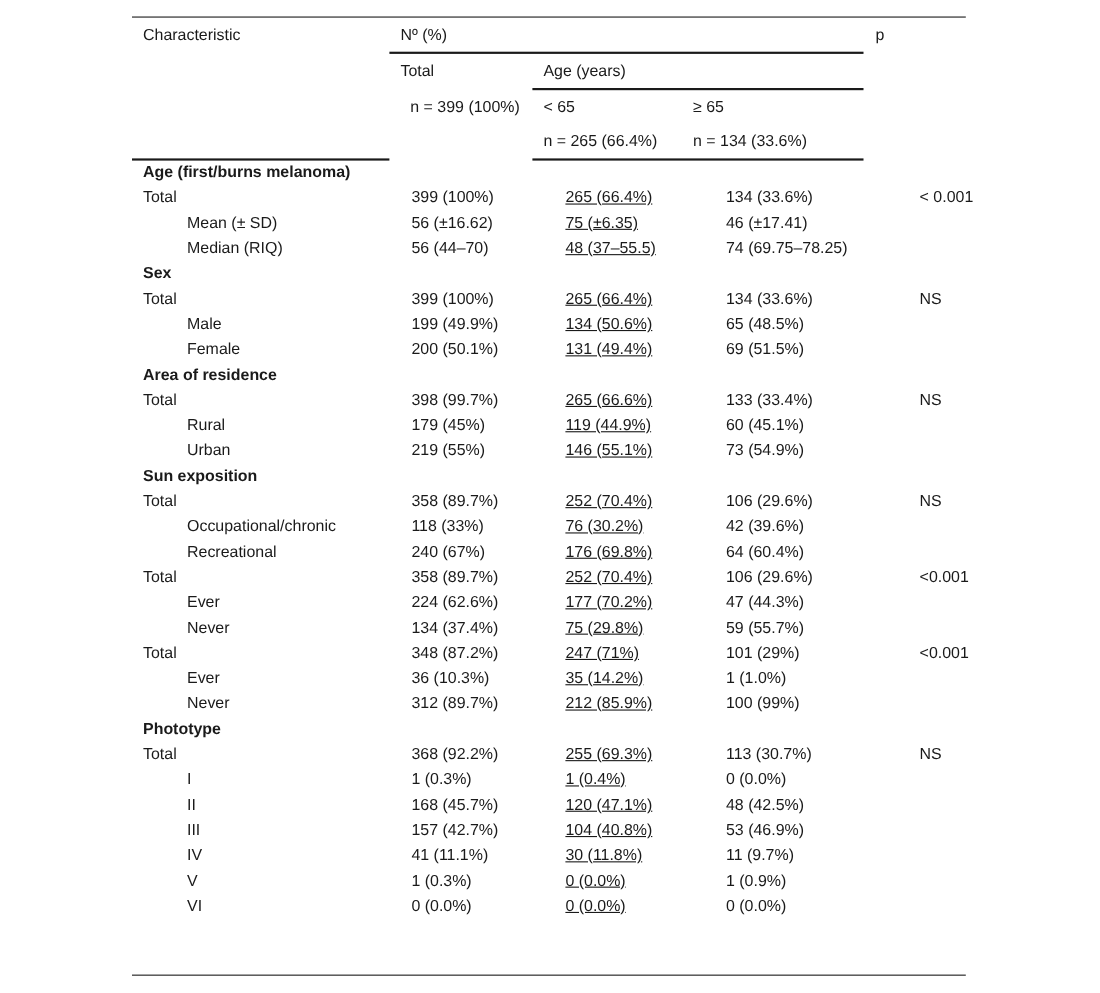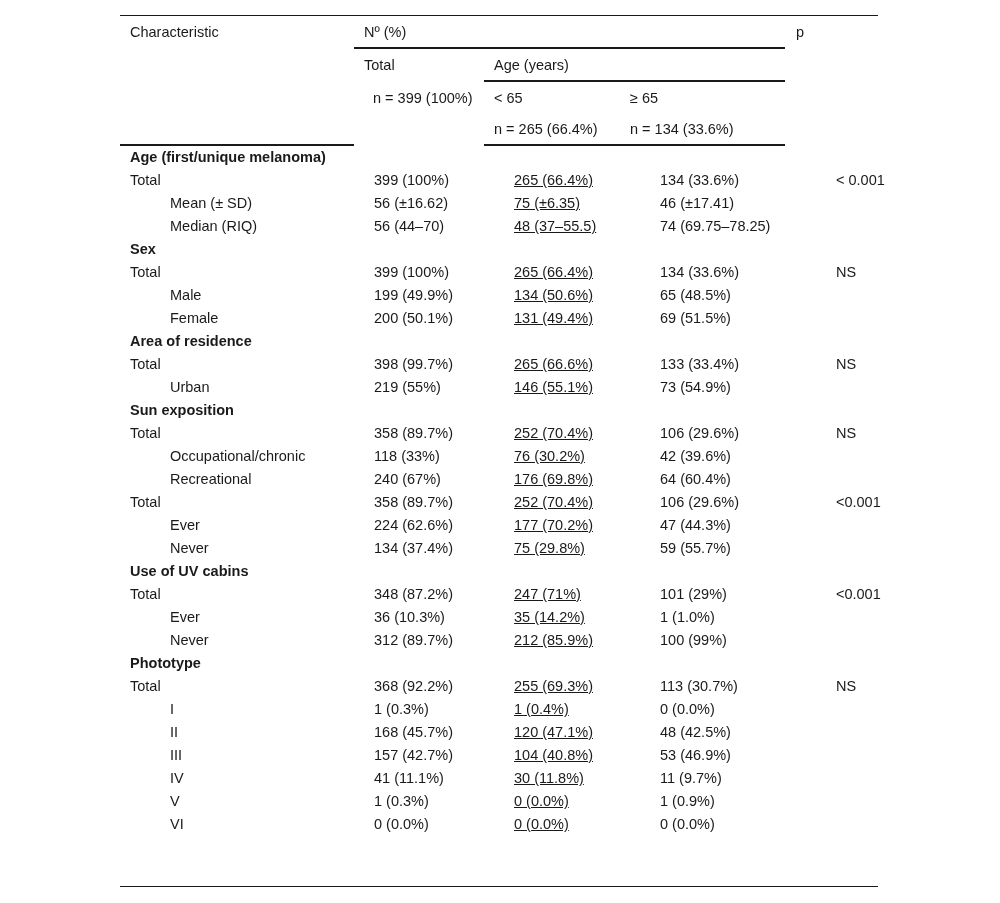--- a/index.html
+++ b/index.html
@@ -42,21 +42,21 @@
 <div class="hcell" style="left:494px; top:56px;">Age (years)</div>
 <div class="hcell" style="left:373px; top:89px;">n = 399 (100%)</div>
 <div class="hcell" style="left:494px; top:89px;">&lt; 65</div>
 <div class="hcell" style="left:630px; top:89px;">≥ 65</div>
 <div class="hcell" style="left:494px; top:120px;">n = 265 (66.4%)</div>
 <div class="hcell" style="left:630px; top:120px;">n = 134 (33.6%)</div>
 
 <table class="body-table">
   <tbody id="tbody">
       <tr class="section">
-        <td class="c0">Age (first/unique melanoma)</td>
+        <td class="c0">Age (first/burns melanoma)</td>
         <td class="c1"></td>
         <td class="c2"></td>
         <td class="c3"></td>
         <td class="c4"></td>
       </tr>
       <tr>
         <td class="c0"><span class="">Total</span></td>
         <td class="c1">399 (100%)</td>
         <td class="c2">265 (66.4%)</td>
         <td class="c3">134 (33.6%)</td>
@@ -112,20 +112,27 @@
         <td class="c4"></td>
       </tr>
       <tr>
         <td class="c0"><span class="">Total</span></td>
         <td class="c1">398 (99.7%)</td>
         <td class="c2">265 (66.6%)</td>
         <td class="c3">133 (33.4%)</td>
         <td class="c4">NS</td>
       </tr>
       <tr>
+        <td class="c0"><span class="indent">Rural</span></td>
+        <td class="c1">179 (45%)</td>
+        <td class="c2">119 (44.9%)</td>
+        <td class="c3">60 (45.1%)</td>
+        <td class="c4"></td>
+      </tr>
+      <tr>
         <td class="c0"><span class="indent">Urban</span></td>
         <td class="c1">219 (55%)</td>
         <td class="c2">146 (55.1%)</td>
         <td class="c3">73 (54.9%)</td>
         <td class="c4"></td>
       </tr>
       <tr class="section">
         <td class="c0">Sun exposition</td>
         <td class="c1"></td>
         <td class="c2"></td>
@@ -167,27 +174,20 @@
         <td class="c3">47 (44.3%)</td>
         <td class="c4"></td>
       </tr>
       <tr>
         <td class="c0"><span class="indent">Never</span></td>
         <td class="c1">134 (37.4%)</td>
         <td class="c2">75 (29.8%)</td>
         <td class="c3">59 (55.7%)</td>
         <td class="c4"></td>
       </tr>
-      <tr class="section">
-        <td class="c0">Use of UV cabins</td>
-        <td class="c1"></td>
-        <td class="c2"></td>
-        <td class="c3"></td>
-        <td class="c4"></td>
-      </tr>
       <tr>
         <td class="c0"><span class="">Total</span></td>
         <td class="c1">348 (87.2%)</td>
         <td class="c2">247 (71%)</td>
         <td class="c3">101 (29%)</td>
         <td class="c4">&lt;0.001</td>
       </tr>
       <tr>
         <td class="c0"><span class="indent">Ever</span></td>
         <td class="c1">36 (10.3%)</td>

